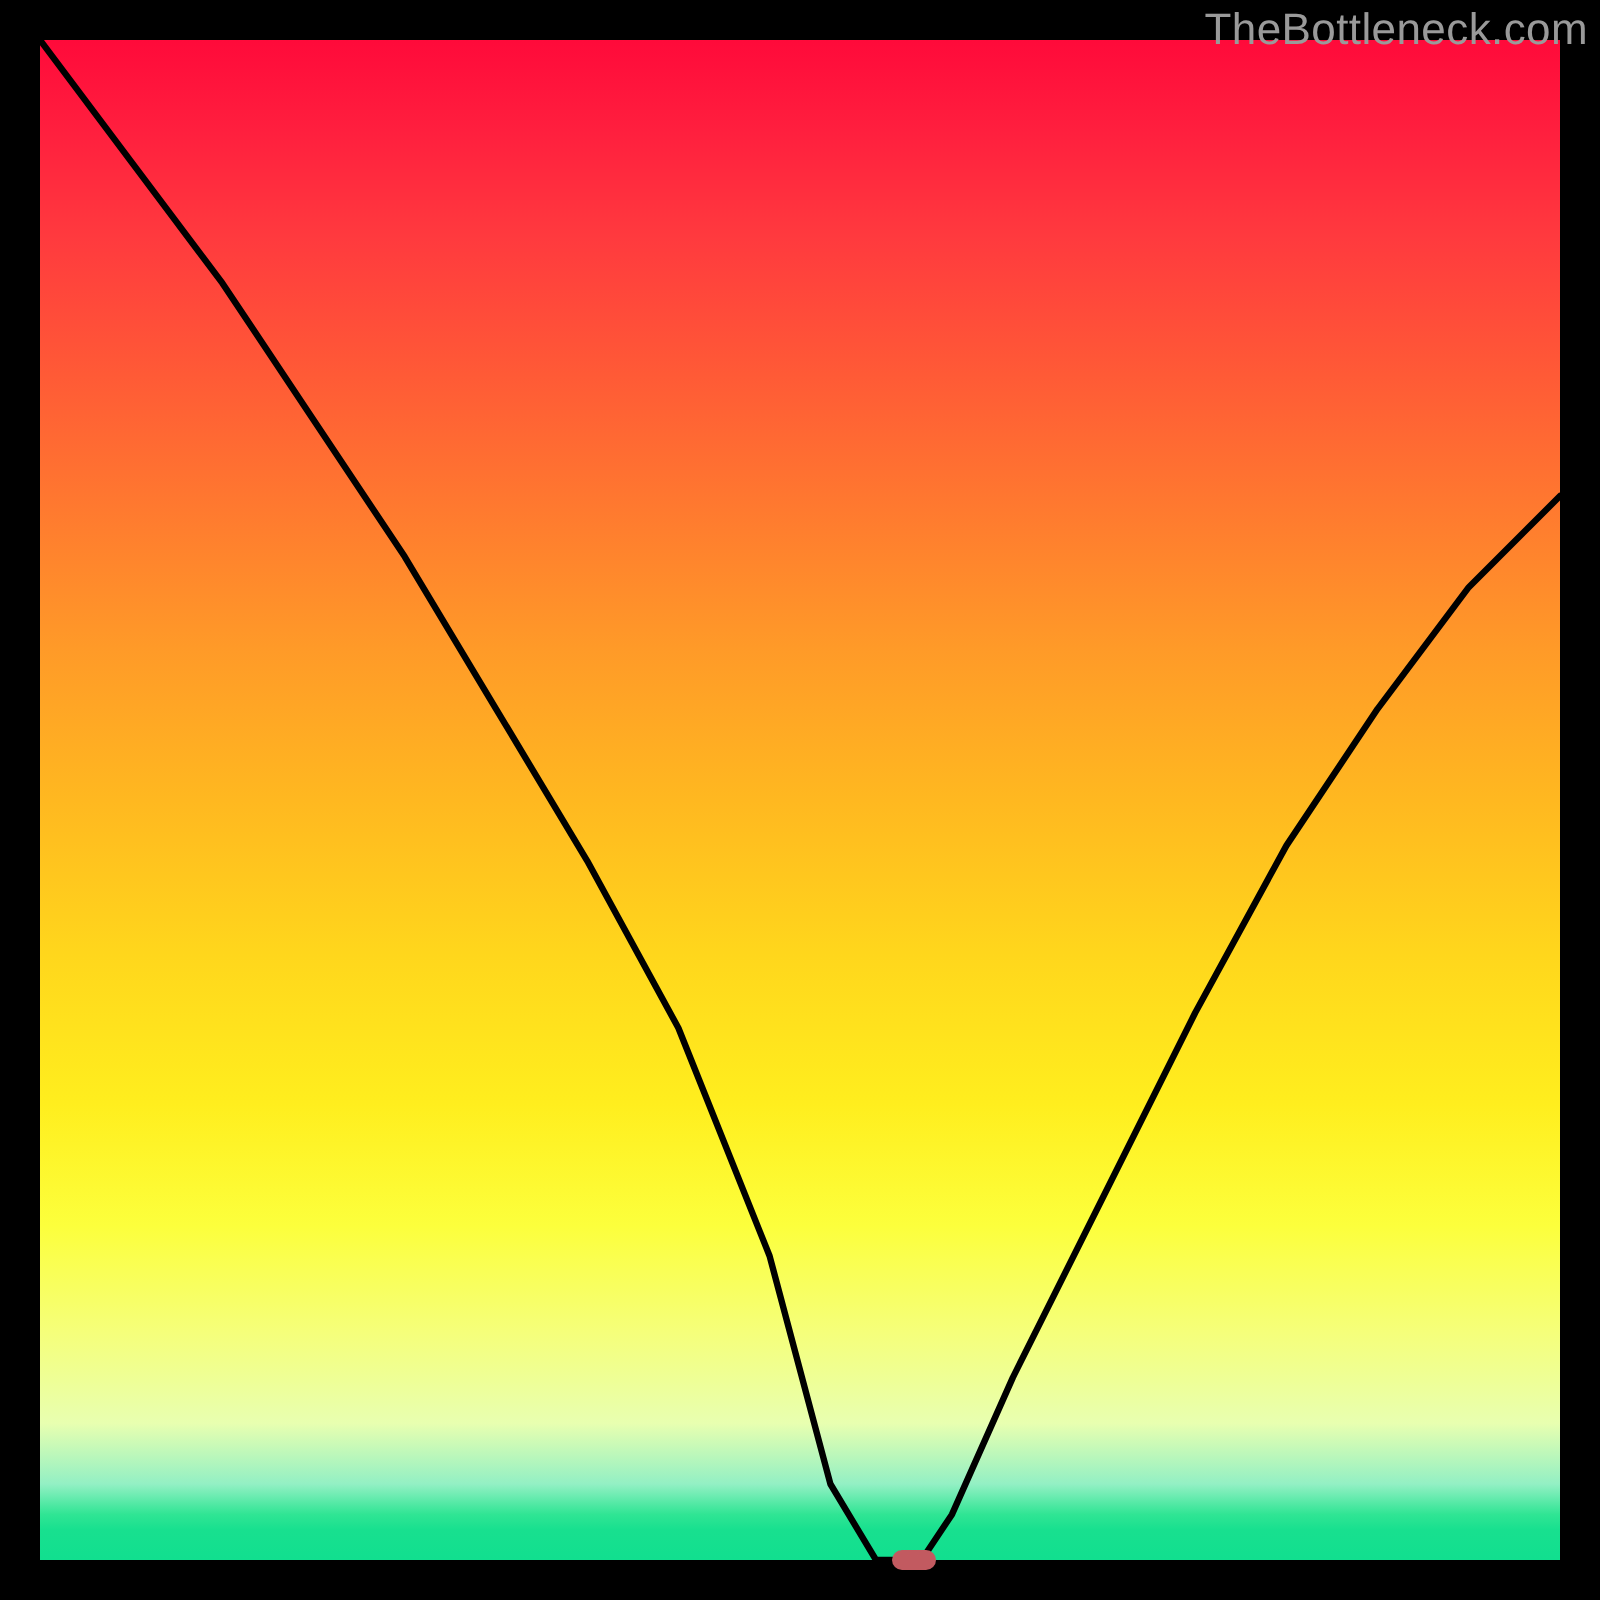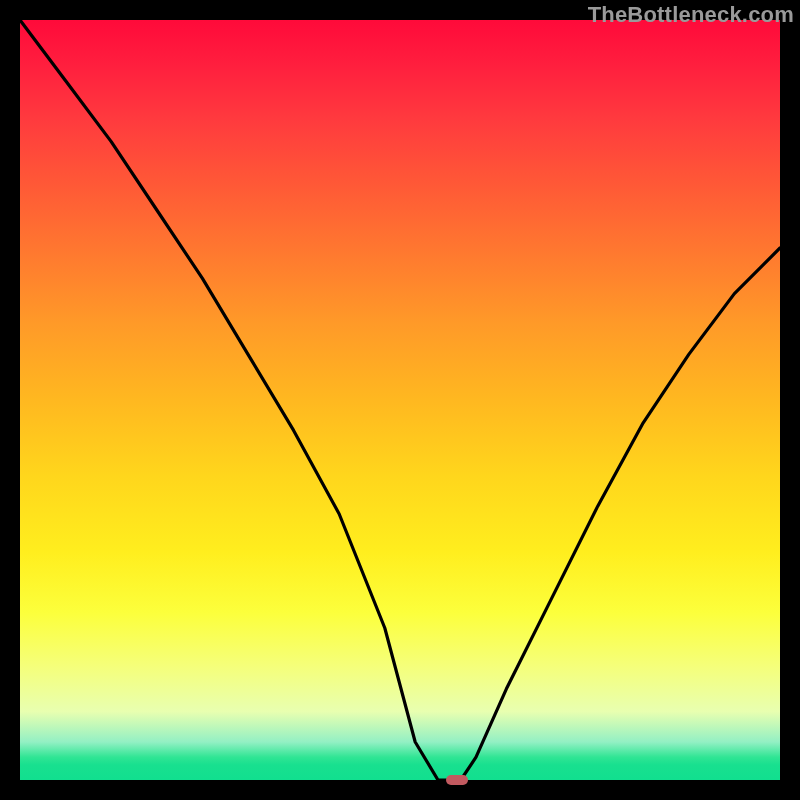--- a/index.html
+++ b/index.html
@@ -64,21 +64,21 @@
     border-radius: 5px;
     background: #c25a60;
     transform: translate(-50%, -50%);
   }
   .watermark {
     position: absolute;
     top: 2px;
     right: 6px;
     color: #9a9a9a;
     font-size: 22px;
-    font-weight: 700;
+    font-weight: 400;
     letter-spacing: 0.2px;
     user-select: none;
   }
 </style>
 </head>
 <body>
 
 <div class="stage">
 
   <div class="plot">

